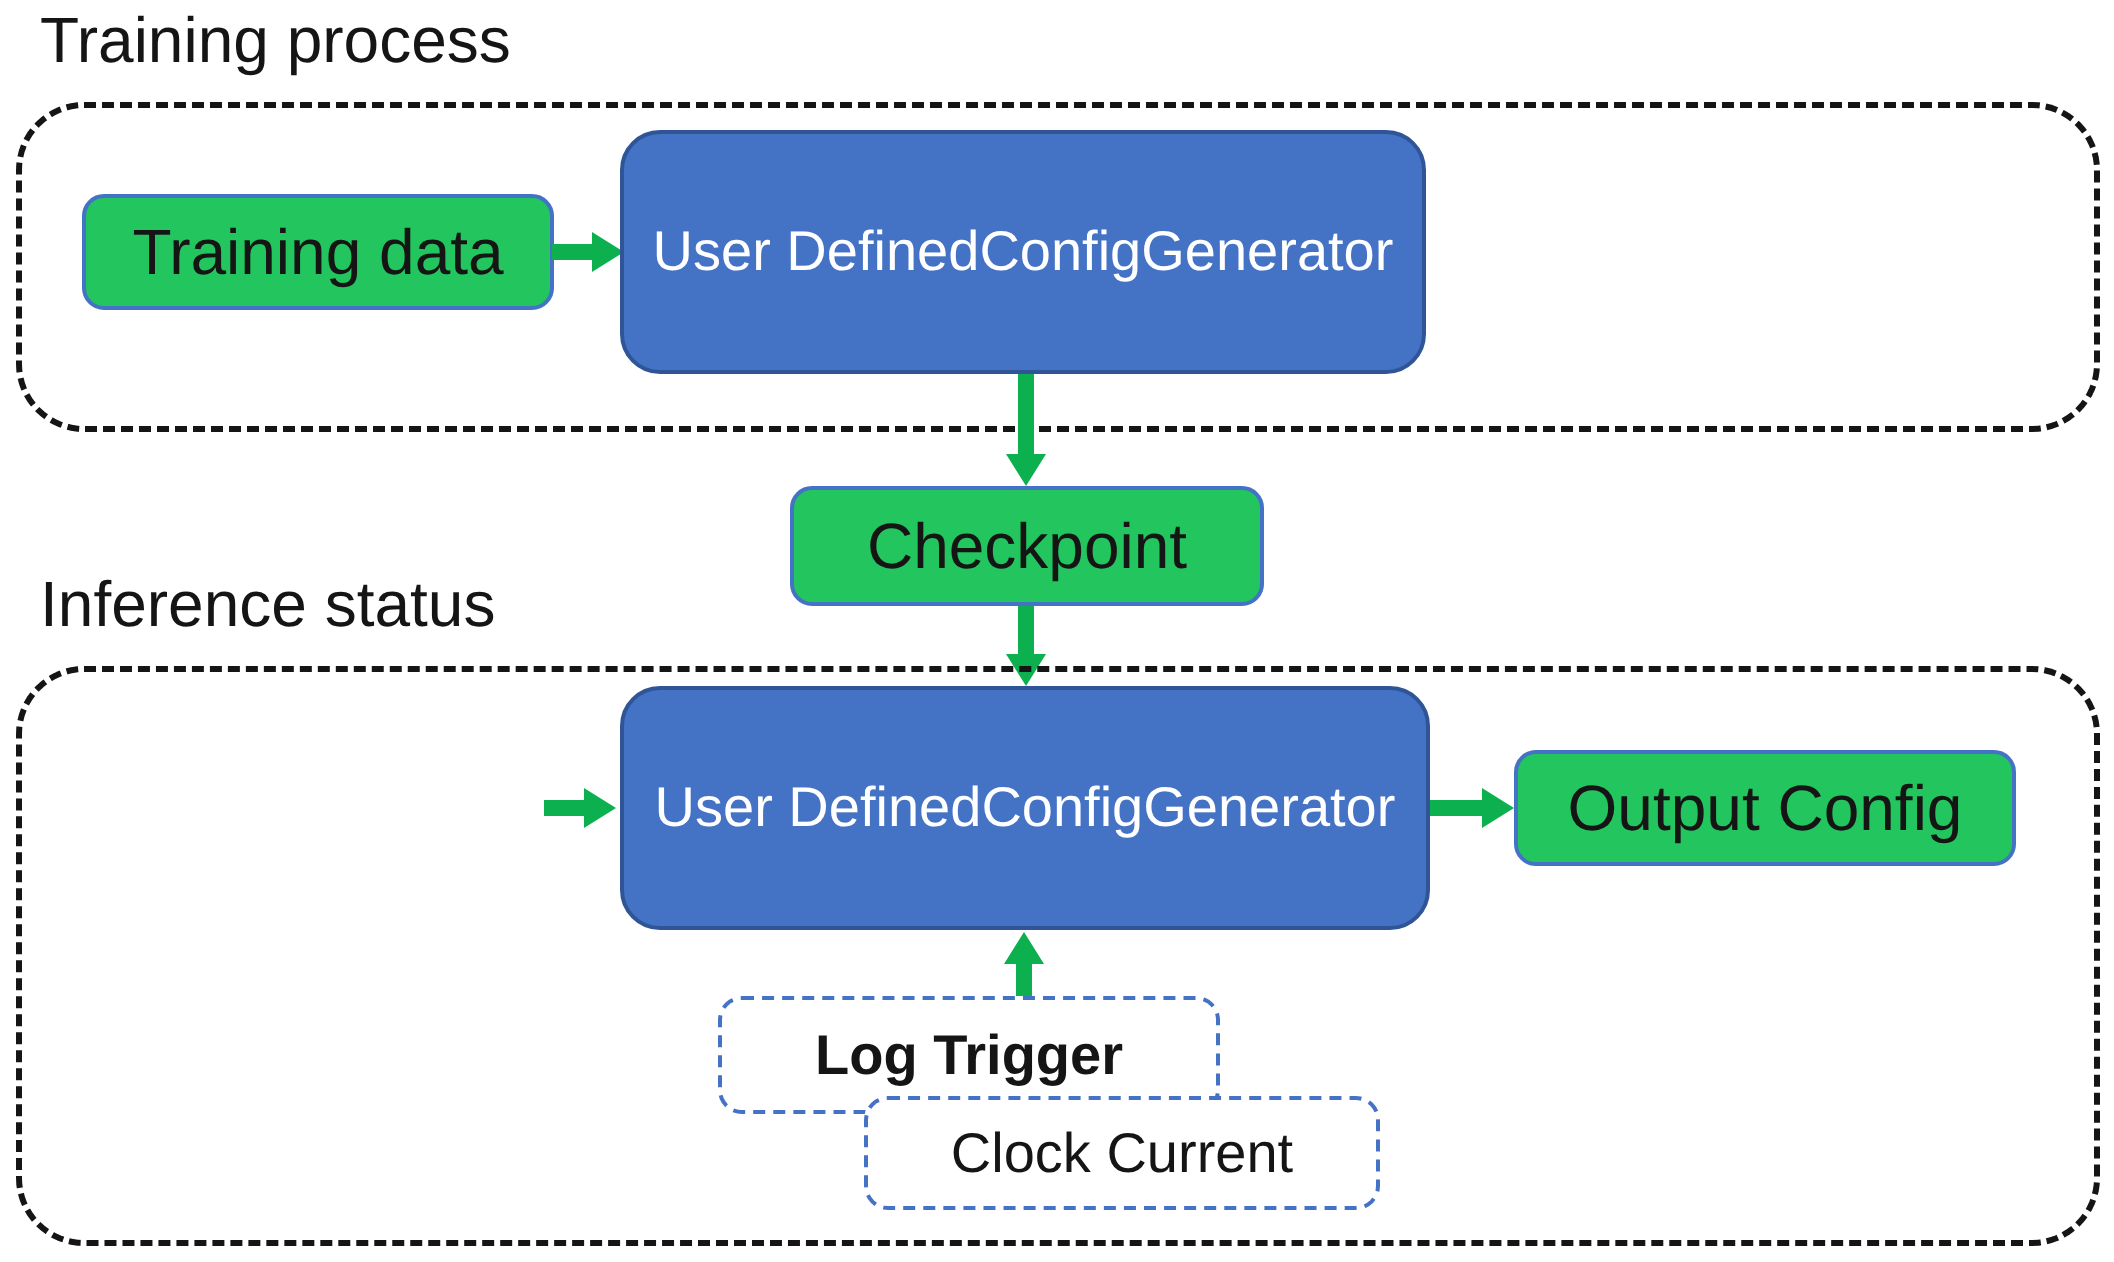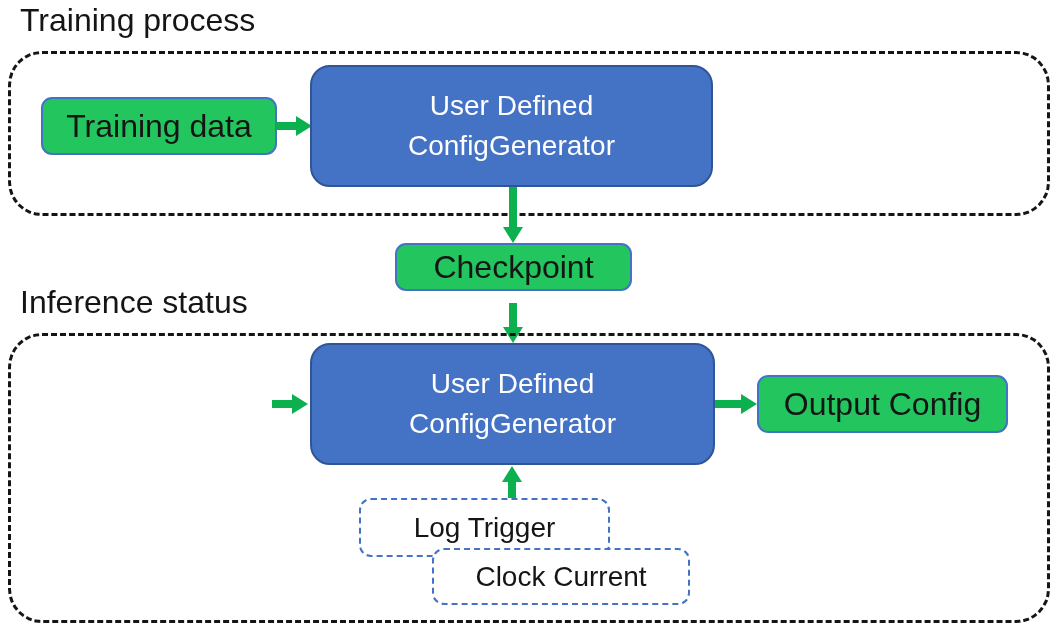--- a/index.html
+++ b/index.html
@@ -34,21 +34,21 @@
     background: #22c55e;
     border: 2px solid #4472C4;
     border-radius: 11px;
     font-size: 32px;
     color: #151515;
     white-space: nowrap;
   }
   .blue-box {
     position: absolute;
     display: flex;
-    flex-direction: column;
+    flex-direction: row;
     align-items: center;
     justify-content: center;
     background: #4472C4;
     border: 2.5px solid #2F5597;
     border-radius: 20px;
     color: #ffffff;
     font-size: 28px;
     line-height: 40px;
     text-align: center;
   }
@@ -86,21 +86,21 @@
 
   <div class="blue-box" style="left:310px; top:65px; width:403px; height:122px;">
     <span>User Defined</span>
     <span>ConfigGenerator</span>
   </div>
 
   <svg class="arrow" style="left:503px; top:187px;" width="20" height="56" viewBox="0 0 20 56">
     <polygon points="6,0 14,0 14,40 20,40 10,56 0,40 6,40"></polygon>
   </svg>
 
-  <div class="white-box" style="left:395px; top:243px; width:237px; height:48px;text-align:center;">
+  <div class="white-box" style="left:395px; top:243px; width:237px; height:60px;text-align:center;">
     <span>Checkpoint</span>
   </div>
 
   <svg class="arrow" style="left:503px; top:303px;" width="20" height="40" viewBox="0 0 20 40">
     <polygon points="6,0 14,0 14,24 20,24 10,40 0,24 6,24"></polygon>
   </svg>
 
   <div class="proc-label" style="left:20px; top:286px;">Inference status</div>
 
   <div class="container-dashed" style="left:8px; top:333px; width:1042px; height:290px;"></div>
@@ -120,21 +120,21 @@
   </svg>
 
   <div class="white-box" style="left:757px; top:375px; width:251px; height:58px;">
     <span>Output Config</span>
   </div>
 
   <svg class="arrow" style="left:502px; top:466px;" width="20" height="32" viewBox="0 0 20 32">
     <polygon points="10,0 20,16 14,16 14,32 6,32 6,16 0,16"></polygon>
   </svg>
 
-  <div class="trigger-box" style="left:359px; top:498px; width:251px; height:59px; z-index:1;">
+  <div class="trigger-box" style="left:359px; top:498px; width:251px; height:59px; z-index:1;font-weight:bold;">
     <span>Log Trigger</span>
   </div>
 
   <div class="trigger-box" style="left:432px; top:548px; width:258px; height:57px; z-index:2;">
     <span>Clock Current</span>
   </div>
 
 </div>
 
 </body></html>

